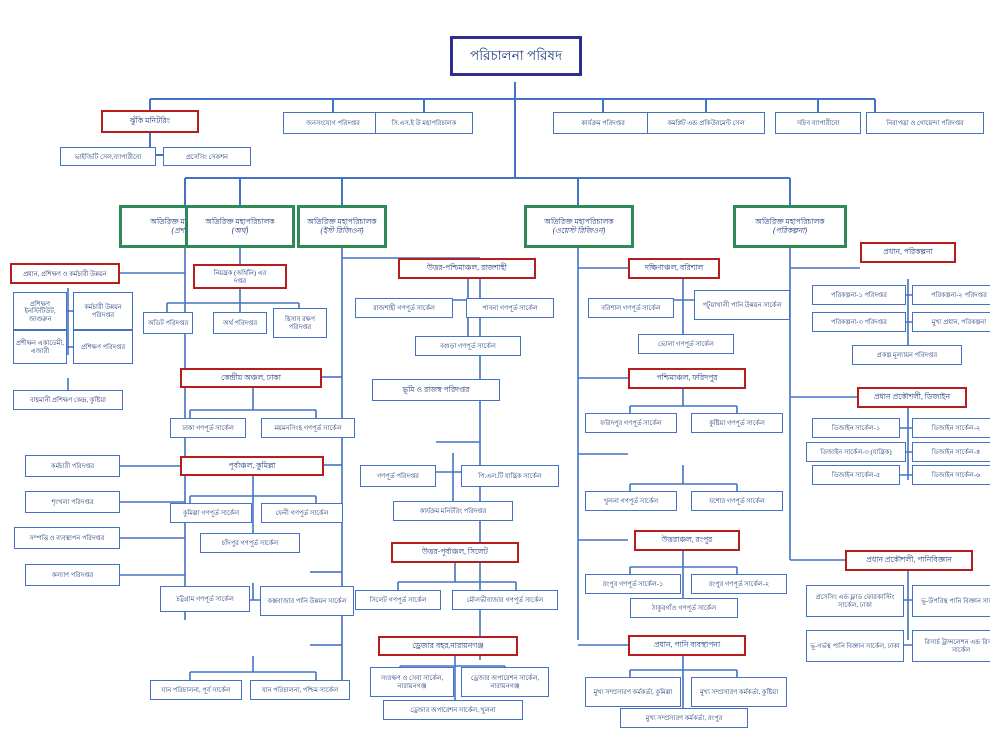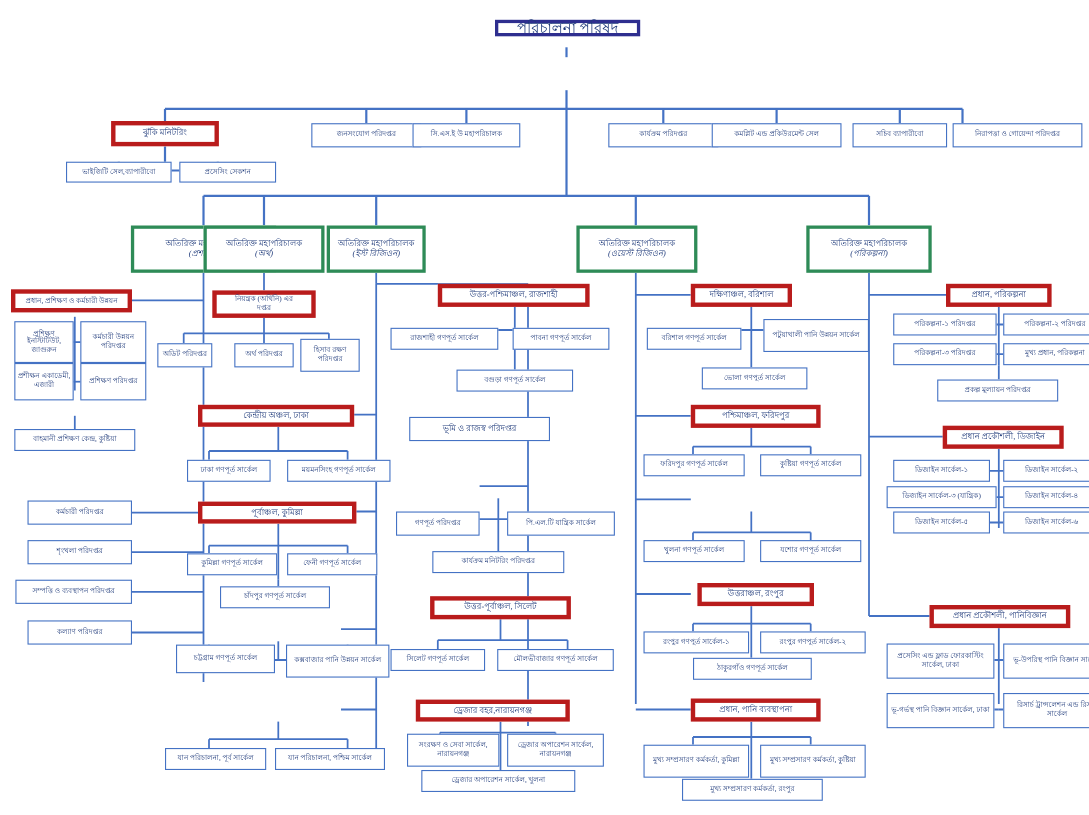--- a/index.html
+++ b/index.html
@@ -9,21 +9,21 @@
   }
   #chart{position:absolute;left:0;top:0;width:990px;height:741px;}
   svg.lines{position:absolute;left:0;top:0;width:990px;height:741px;pointer-events:none;}
   .node{
     position:absolute;box-sizing:border-box;
     display:flex;align-items:center;justify-content:center;text-align:center;
     color:#1f3a7a;background:#ffffff;line-height:1.15;
     padding:1px 2px;z-index:2;
   }
   .b-blue{border:1.3px solid #4472c4;}
-  .b-green{border:4px solid #b91c1c;}
+  .b-green{border:2px solid #b91c1c;}
   .b-navy{border:3px solid #2e2e8f;}
   .b-brown{border:3px solid #9c3a10;}
   .b-darkgreen{border:3px solid #2e8b57;}
   .f7{font-size:6.6px;}
   .f8{font-size:7.6px;}
   .f13{font-size:13.5px;}
   .ital{font-style:italic;}
 </style>
 </head>
 <body>
@@ -199,21 +199,21 @@
       <line x1="908" y1="475" x2="950" y2="475"></line>
 
       <line x1="908" y1="571" x2="908" y2="640"></line>
       <line x1="908" y1="600" x2="862" y2="600"></line>
       <line x1="908" y1="600" x2="954" y2="600"></line>
       <line x1="908" y1="645" x2="862" y2="645"></line>
       <line x1="908" y1="645" x2="954" y2="645"></line>
     </g>
   </svg>
 
-  <div class="node b-navy f13" style="left:450px;top:18px;width:132px;height:15px;">
+  <div class="node b-navy f13" style="left:450px;top:36px;width:132px;height:40px;">
     <span>পরিচালনা পরিষদ</span>
   </div>
 
   <div class="node b-green f8" style="left:101px;top:110px;width:98px;height:23px;">
     <span>ঝুঁকি মনিটরিং</span>
   </div>
   <div class="node b-blue f7" style="left:283px;top:112px;width:100px;height:22px;">
     <span>জনসংযোগ পরিদপ্তর</span>
   </div>
   <div class="node b-blue f7" style="left:375px;top:112px;width:98px;height:22px;">
@@ -434,21 +434,21 @@
   <div class="node b-blue f7" style="left:585px;top:677px;width:96px;height:30px;flex-direction:column;">
     <span>মুখ্য সম্প্রসারণ কর্মকর্তা, কুমিল্লা</span>
   </div>
   <div class="node b-blue f7" style="left:691px;top:677px;width:96px;height:30px;flex-direction:column;">
     <span>মুখ্য সম্প্রসারণ কর্মকর্তা, কুষ্টিয়া</span>
   </div>
   <div class="node b-blue f7" style="left:620px;top:708px;width:128px;height:20px;">
     <span>মুখ্য সম্প্রসারণ কর্মকর্তা, রংপুর</span>
   </div>
 
-  <div class="node b-green f8" style="left:860px;top:258px;width:96px;height:21px;">
+  <div class="node b-green f8" style="left:860px;top:242px;width:96px;height:21px;">
     <span>প্রধান, পরিকল্পনা</span>
   </div>
   <div class="node b-blue f7" style="left:812px;top:285px;width:94px;height:20px;">
     <span>পরিকল্পনা-১ পরিদপ্তর</span>
   </div>
   <div class="node b-blue f7" style="left:912px;top:285px;width:94px;height:20px;">
     <span>পরিকল্পনা-২ পরিদপ্তর</span>
   </div>
   <div class="node b-blue f7" style="left:812px;top:312px;width:94px;height:20px;">
     <span>পরিকল্পনা-৩ পরিদপ্তর</span>

